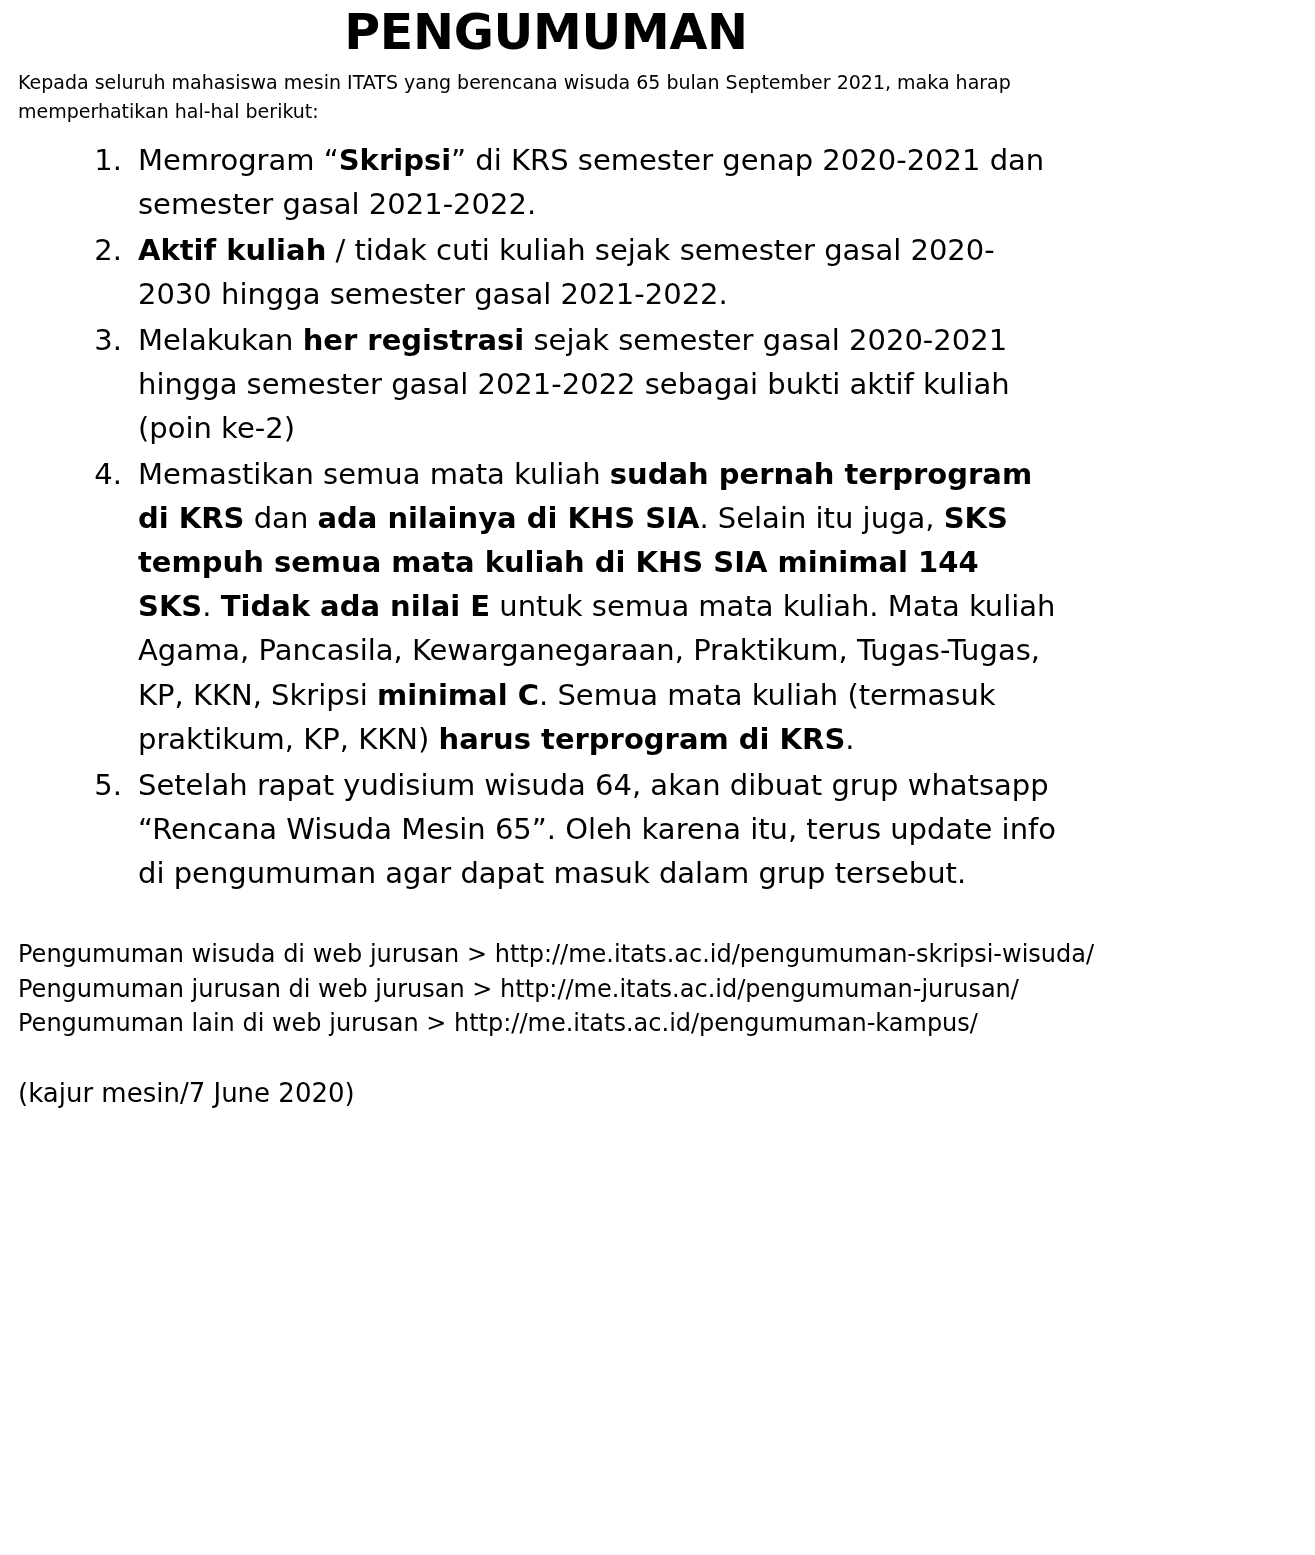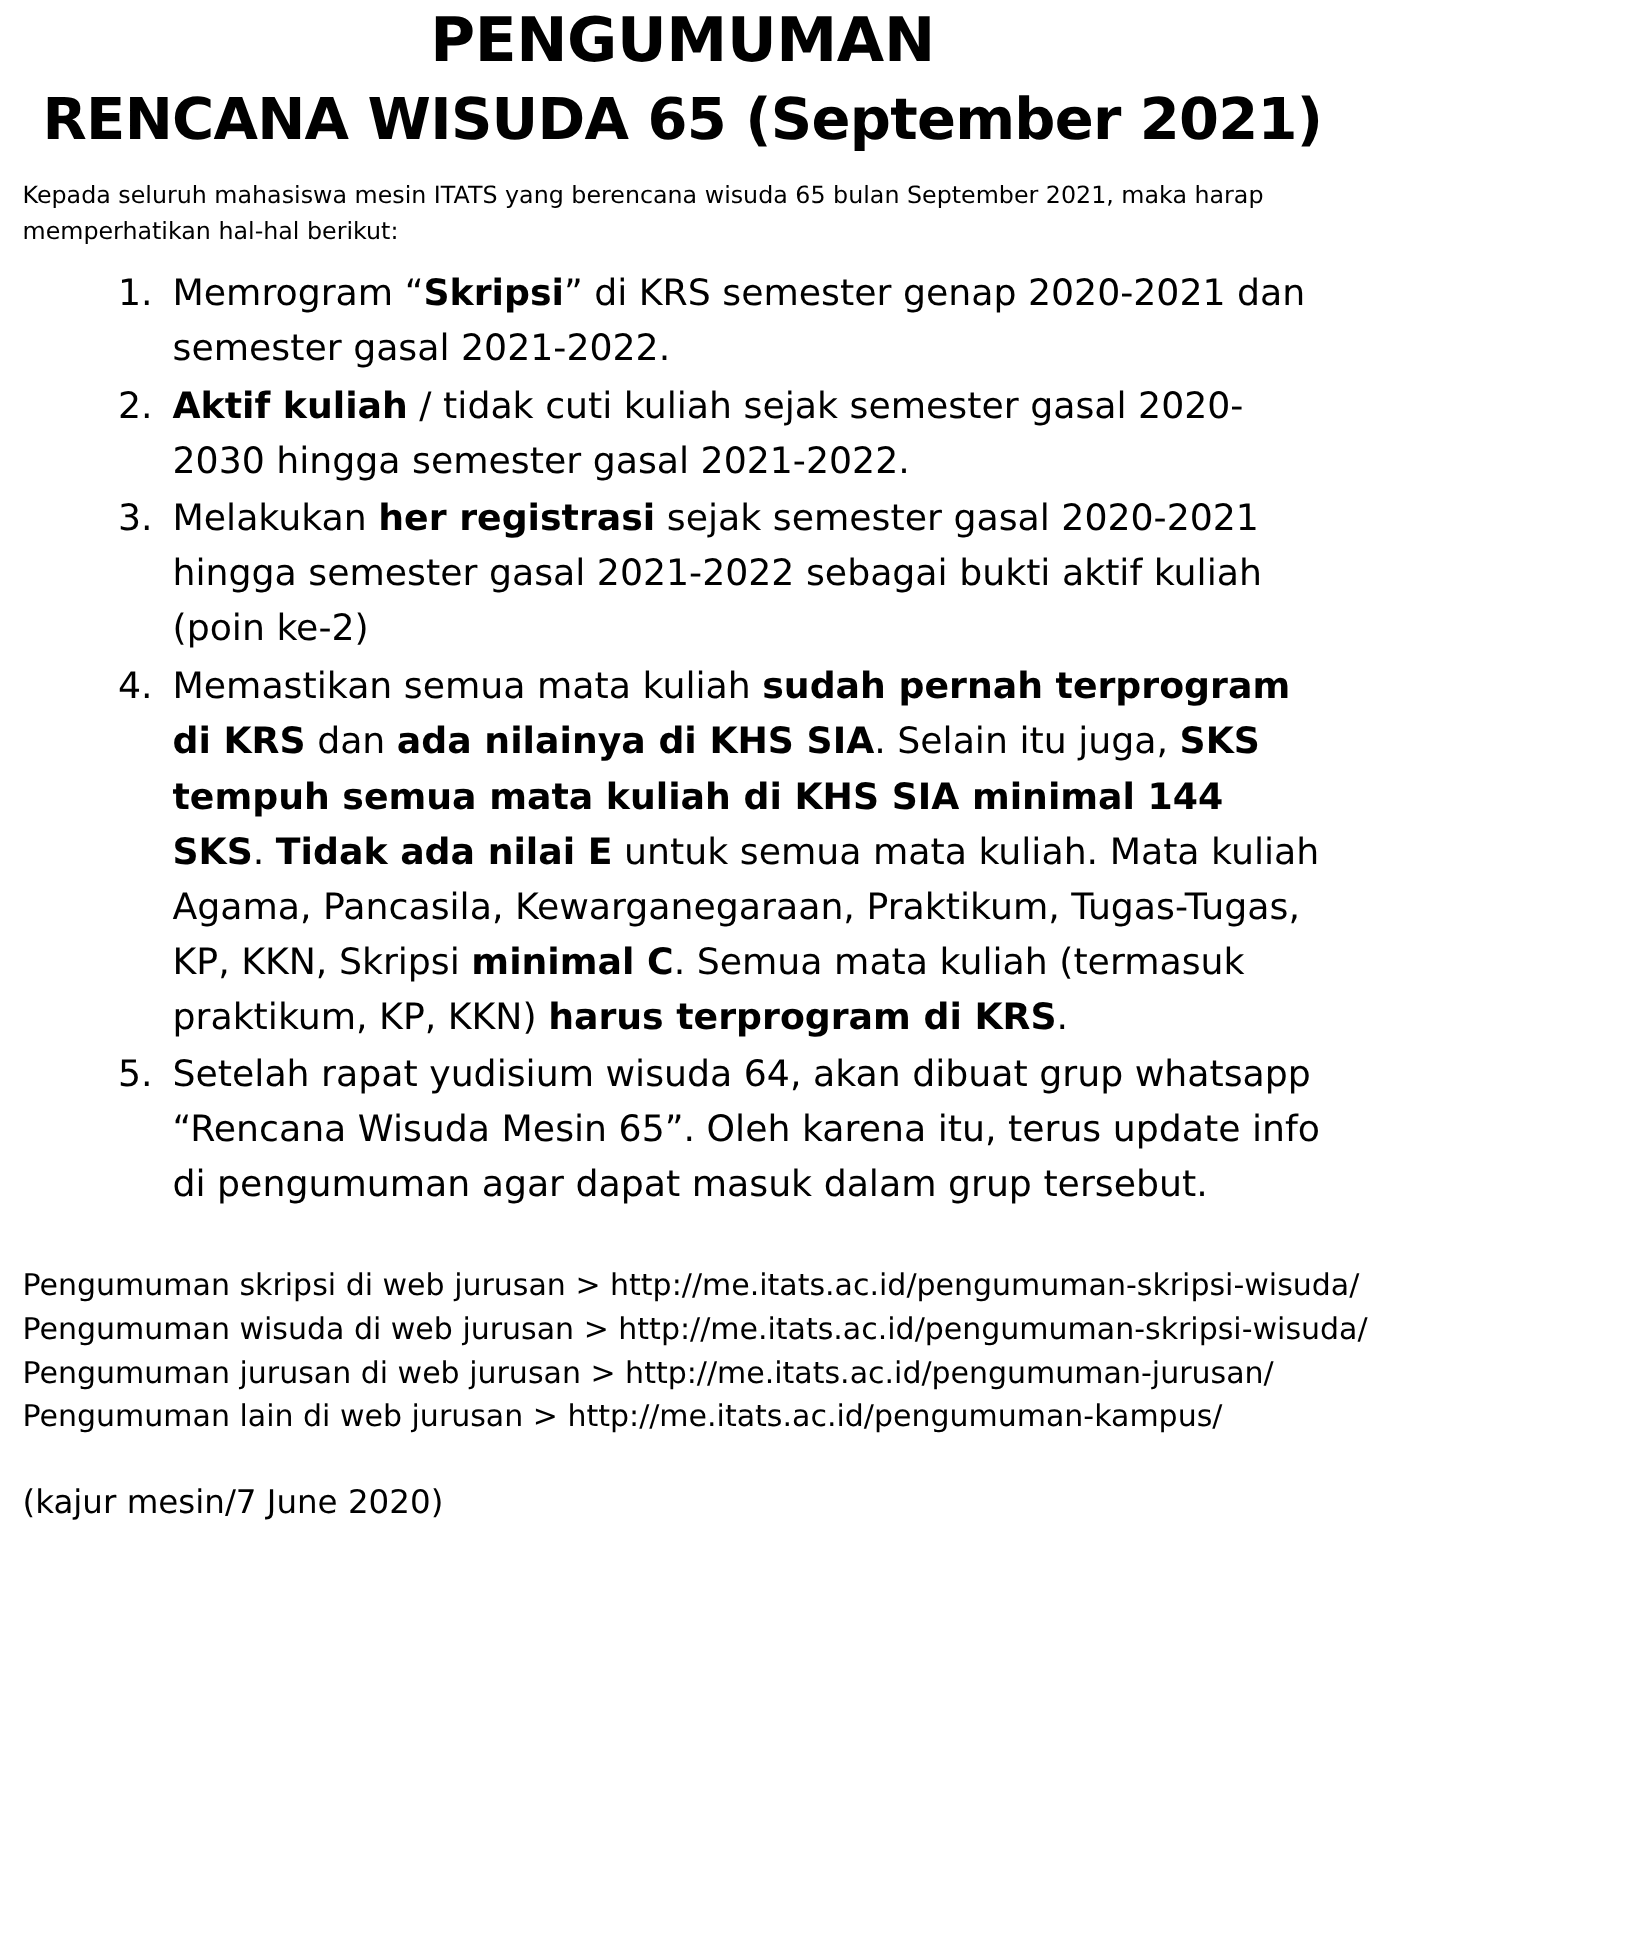--- a/index.html
+++ b/index.html
@@ -84,36 +84,34 @@
   }
   b, .b { font-weight: bold; }
 </style>
 </head>
 <body>
 
 <div class="page">
 
   <div class="title-block">
     <div class="title-line-1">PENGUMUMAN</div>
-    <div class="title-line-2">RENCANA WISUDA 65 (September 2021)</div>
   </div>
 
   <p class="intro">Kepada seluruh mahasiswa mesin ITATS yang berencana wisuda 65 bulan September 2021, maka harap memperhatikan hal-hal berikut:</p>
 
   <ol class="req-list" id="req-list">
       <li><span>Memrogram “</span><span class="b">Skripsi</span><span>” di KRS semester genap 2020-2021 dan semester gasal 2021-2022.</span></li>
       <li><span class="b">Aktif kuliah</span><span> / tidak cuti kuliah sejak semester gasal 2020-2030 hingga semester gasal 2021-2022.</span></li>
       <li><span>Melakukan </span><span class="b">her registrasi</span><span> sejak semester gasal 2020-2021 hingga semester gasal 2021-2022 sebagai bukti aktif kuliah (poin ke-2)</span></li>
       <li><span>Memastikan semua mata kuliah </span><span class="b">sudah pernah terprogram di KRS</span><span> dan </span><span class="b">ada nilainya di KHS SIA</span><span>. Selain itu juga, </span><span class="b">SKS tempuh semua mata kuliah di KHS SIA minimal 144 SKS</span><span>. </span><span class="b">Tidak ada nilai E</span><span> untuk semua mata kuliah. Mata kuliah Agama, Pancasila, Kewarganegaraan, Praktikum, Tugas-Tugas, KP, KKN, Skripsi </span><span class="b">minimal C</span><span>. Semua mata kuliah (termasuk praktikum, KP, KKN) </span><span class="b">harus terprogram di KRS</span><span>.</span></li>
       <li><span>Setelah rapat yudisium wisuda 64, akan dibuat grup whatsapp “Rencana Wisuda Mesin 65”. Oleh karena itu, terus update info di pengumuman agar dapat masuk dalam grup tersebut.</span></li>
     </ol>
 
 
   <div class="links" id="links-block">
-      <div>Pengumuman skripsi di web jurusan &gt; http://me.itats.ac.id/pengumuman-skripsi-wisuda/</div>
       <div>Pengumuman wisuda di web jurusan &gt; http://me.itats.ac.id/pengumuman-skripsi-wisuda/</div>
       <div>Pengumuman jurusan di web jurusan &gt; http://me.itats.ac.id/pengumuman-jurusan/</div>
       <div>Pengumuman lain di web jurusan &gt; http://me.itats.ac.id/pengumuman-kampus/</div>
     </div>
 
   <div class="signature">(kajur mesin/7 June 2020)</div>
 
 </div>
 
 </body></html>

